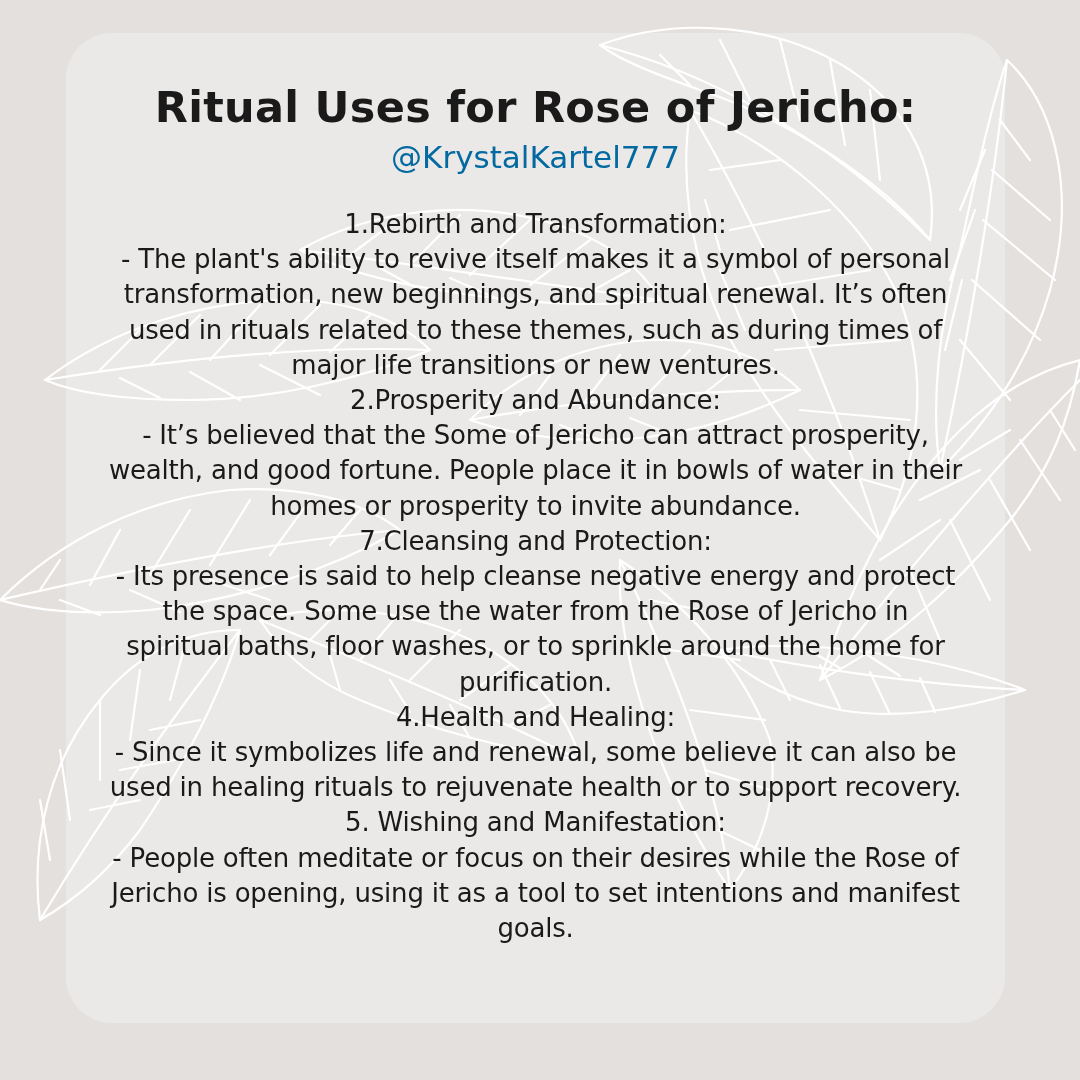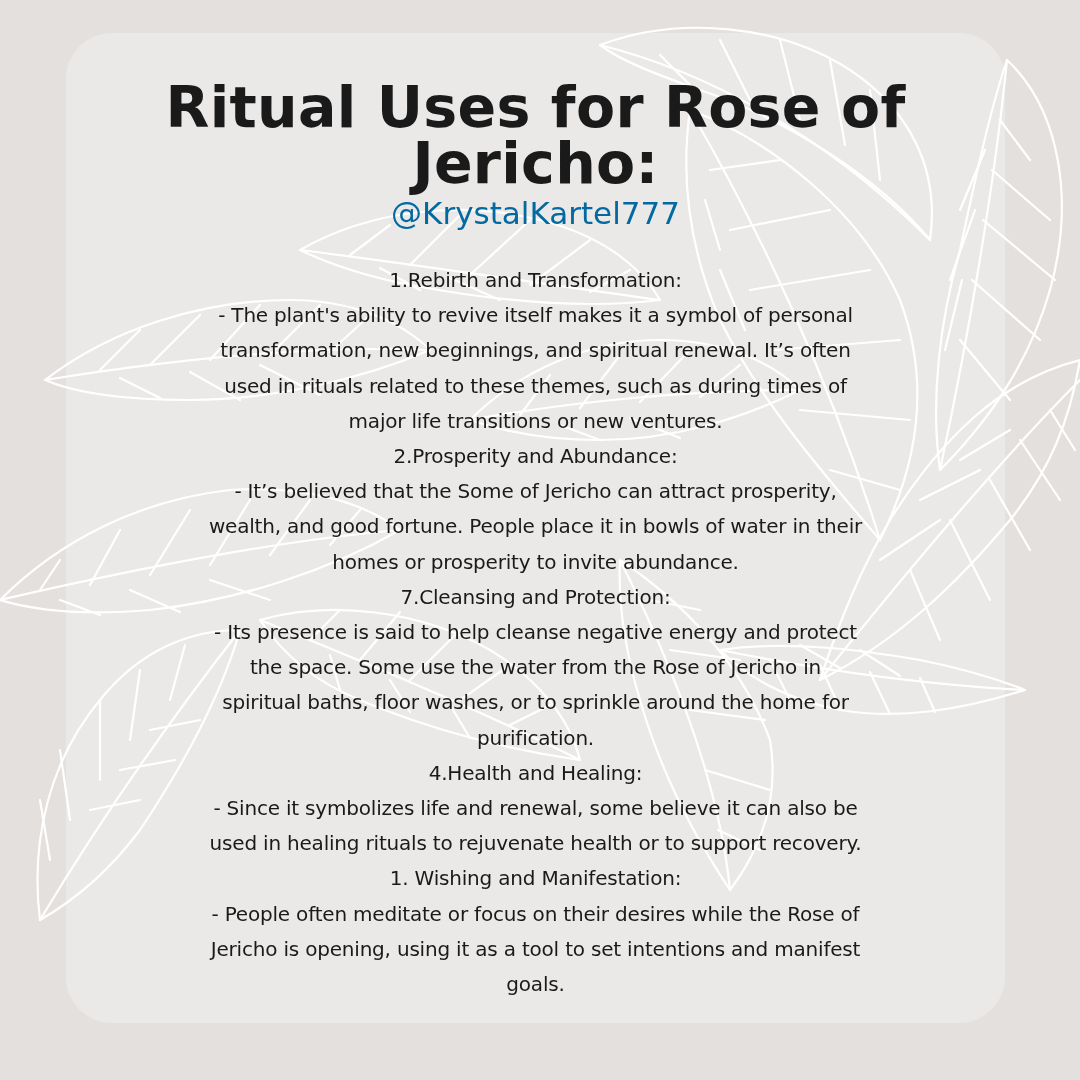--- a/index.html
+++ b/index.html
@@ -17,32 +17,32 @@
     position:absolute; left:0; top:0; width:1080px; height:1080px;
     pointer-events:none;
   }
   .content {
     position:absolute; left:66px; top:33px; width:939px;
     text-align:center; color:#1a1a1a;
   }
   .title {
     margin:46px 0 0 0;
     font-family:"DejaVu Sans", sans-serif;
-    font-weight:bold; font-size:57px; letter-spacing:0.3px;
+    font-weight:bold; font-size:43px; letter-spacing:0.3px;
     line-height:56px;
   }
   .handle {
     margin:2px 0 0 0;
     font-family:"DejaVu Sans", sans-serif;
     font-size:31px; color:#0369a1; line-height:40px;
   }
   .sections { margin-top:30px; }
   .line {
     font-family:"DejaVu Sans", sans-serif;
-    font-size:20px; line-height:35.2px; white-space:nowrap;
+    font-size:26px; line-height:35.2px; white-space:nowrap;
     letter-spacing:-0.2px;
   }
 </style>
 </head>
 <body>
 
 <div class="card"></div>
 
 <svg class="leaves" viewBox="0 0 1080 1080" fill="none" stroke="#ffffff" stroke-width="2.2" stroke-linecap="round" stroke-linejoin="round">
 
@@ -118,19 +118,19 @@
       <div class="line">the space. Some use the water from the Rose of Jericho in</div>
       <div class="line">spiritual baths, floor washes, or to sprinkle around the home for</div>
       <div class="line">purification.</div>
     </div>
     <div>
       <div class="line">4.Health and Healing:</div>
       <div class="line">- Since it symbolizes life and renewal, some believe it can also be</div>
       <div class="line">used in healing rituals to rejuvenate health or to support recovery.</div>
     </div>
     <div>
-      <div class="line">1. Wishing and Manifestation:</div>
+      <div class="line">5. Wishing and Manifestation:</div>
       <div class="line">- People often meditate or focus on their desires while the Rose of</div>
       <div class="line">Jericho is opening, using it as a tool to set intentions and manifest</div>
       <div class="line">goals.</div>
     </div>
   </div>
 </div>
 
 </body></html>

